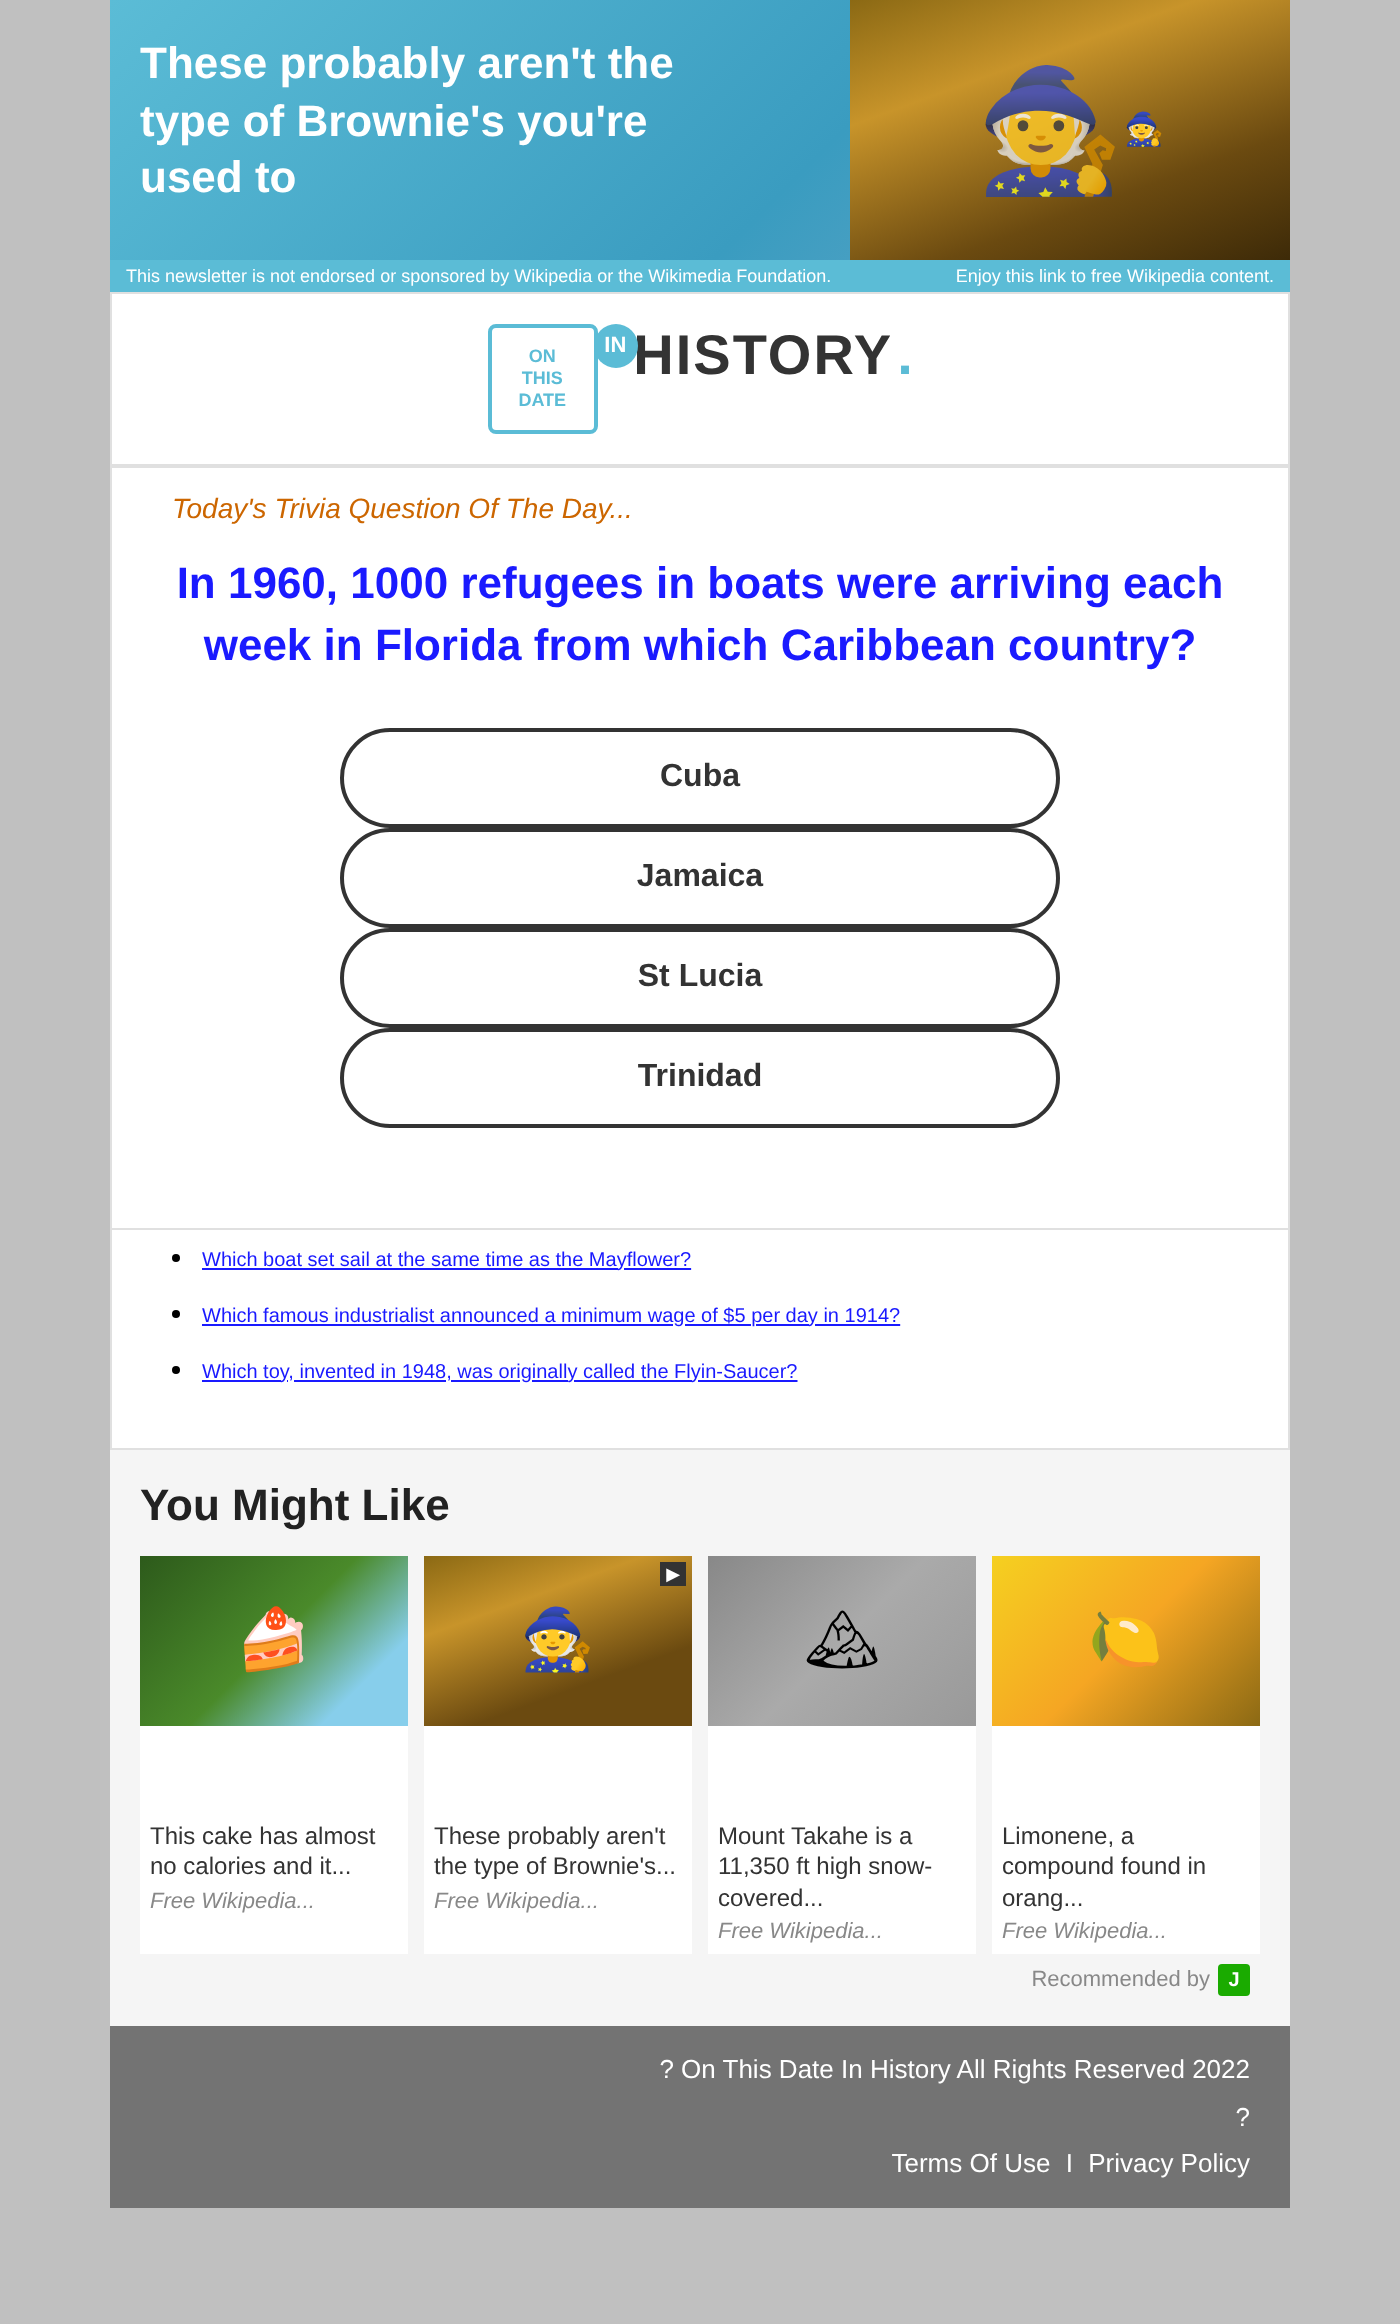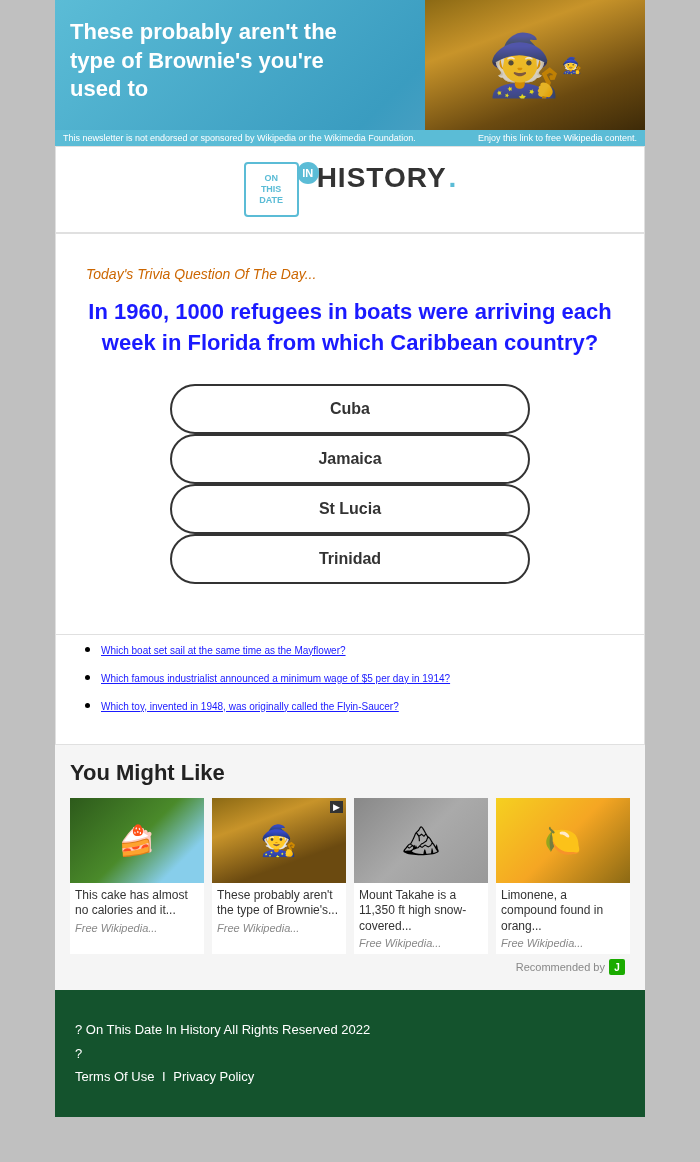--- a/index.html
+++ b/index.html
@@ -124,21 +124,21 @@
     .logo-dot {
       color: #5bbcd6;
       font-size: 28px;
       font-weight: bold;
     }
 
     
     .trivia-section {
       background: white;
       border: 1px solid #e0e0e0;
-      padding: 32px 30px 25px;
+      padding: 12px 30px 25px;
     }
     .trivia-label {
       color: #cc6600;
       font-style: italic;
       font-size: 14px;
       margin-bottom: 15px;
     }
     .trivia-question {
       color: #1a1aff;
       font-size: 22px;
@@ -247,20 +247,21 @@
       display: flex;
       align-items: center;
       justify-content: center;
       font-size: 30px;
     }
     .card-text {
       padding: 5px 5px 3px;
       font-size: 12px;
       color: #333;
       line-height: 1.3;
+      margin-top: 43px;
     }
     .card-source {
       font-size: 11px;
       color: #888;
       font-style: italic;
       padding: 0 5px 5px;
     }
     .recommended-by {
       text-align: right;
       font-size: 11px;
@@ -279,24 +280,24 @@
       width: 16px;
       height: 16px;
       display: inline-flex;
       align-items: center;
       justify-content: center;
       border-radius: 2px;
     }
 
     
     .footer {
-      background: #14532d;
-      color: white;
-      text-align: left;
-      padding: 28px 20px;
+      background: #737373;
+      color: white;
+      text-align: right;
+      padding: 10px 20px;
       font-size: 13px;
       line-height: 1.8;
     }
     .footer a {
       color: white;
       text-decoration: none;
     }
     .footer .pipe {
       margin: 0 4px;
     }

